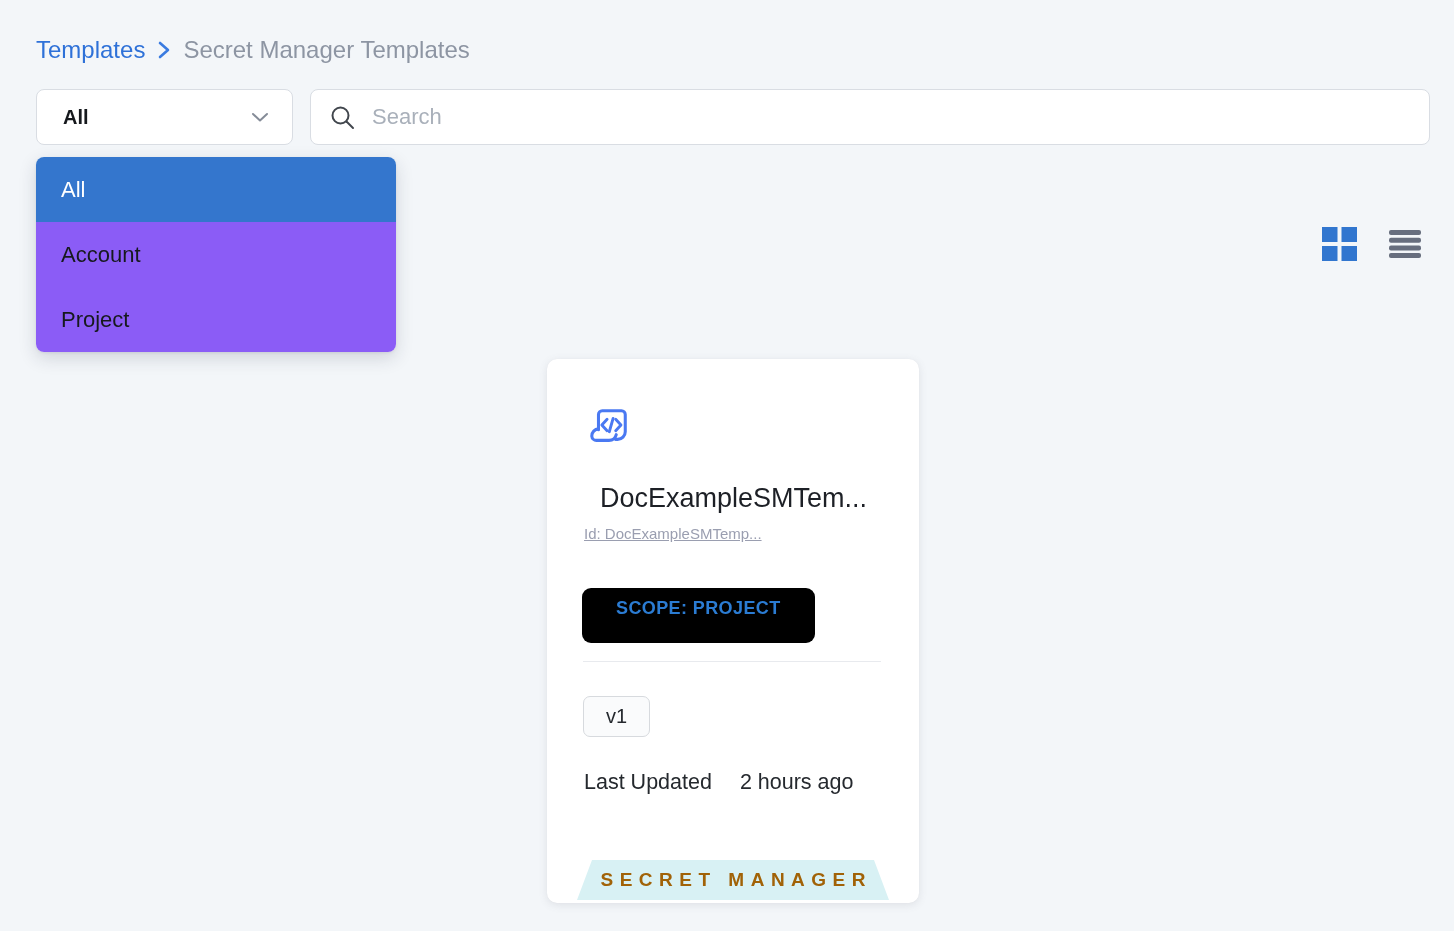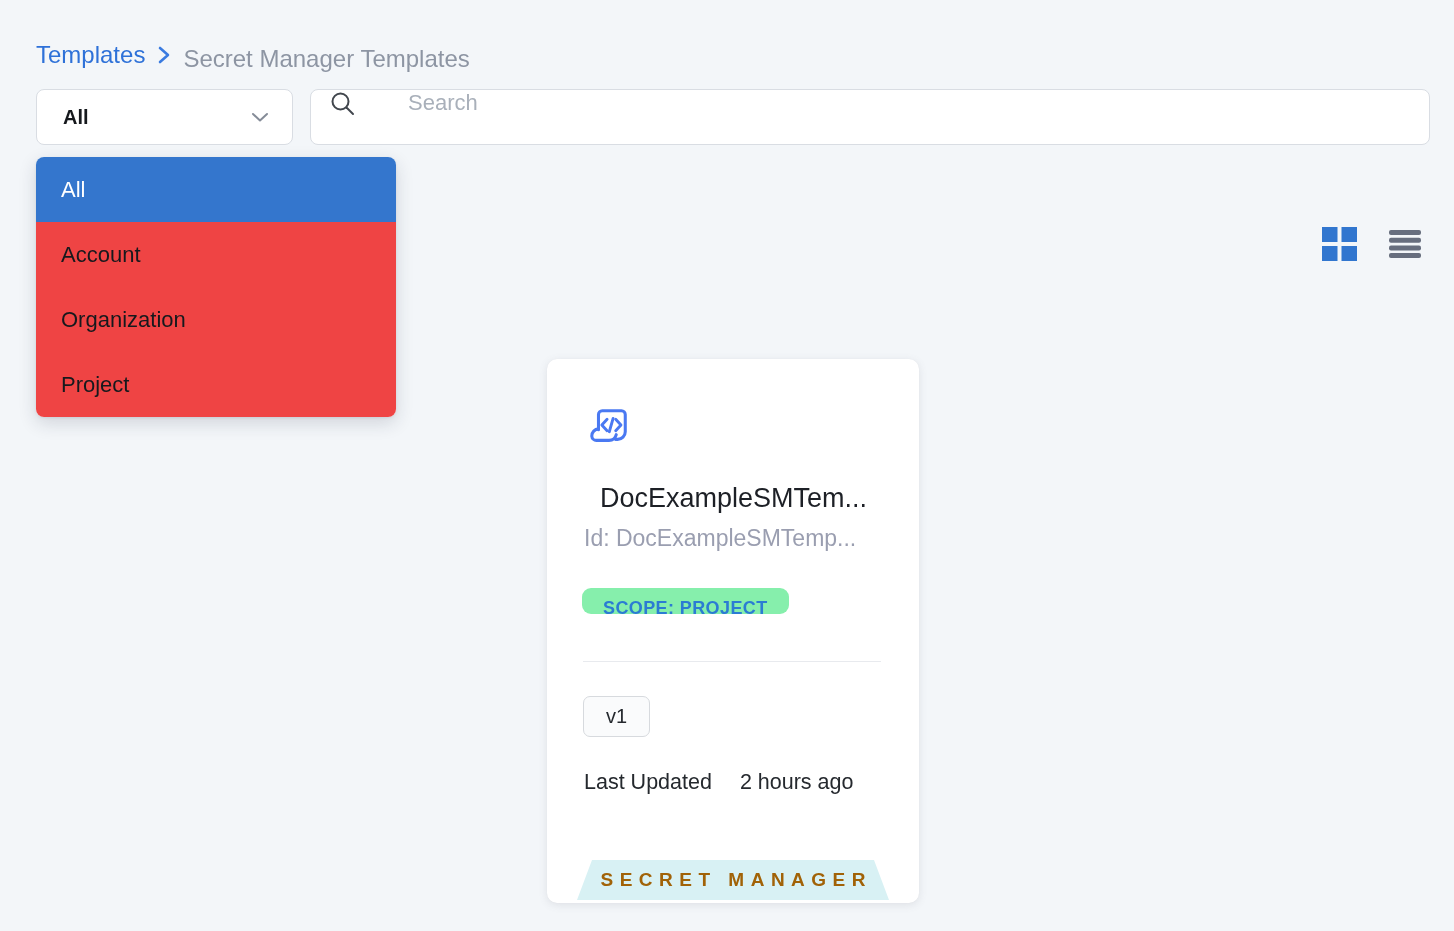--- a/index.html
+++ b/index.html
@@ -13,21 +13,21 @@
   .page { position: relative; width: 1454px; height: 931px; }
 
   
   .breadcrumb {
     position: absolute; left: 36px; top: 36px;
     display: flex; align-items: center; gap: 10px;
     font-size: 24px;
   }
   .crumb-link { color: #2e71d8; text-decoration: none; font-weight: 500; cursor: pointer; }
   .crumb-sep { display: flex; align-items: center; }
-  .crumb-current { color: #8d95a3; font-weight: 400; margin-top: 9px; }
+  .crumb-current { color: #8d95a3; font-weight: 400; }
 
   
   .filter-select {
     position: absolute; left: 36px; top: 89px;
     width: 257px; height: 56px;
     background: #ffffff;
     border: 1px solid #d9dde3;
     border-radius: 8px;
     display: flex; align-items: center; justify-content: space-between;
     padding: 0 22px 0 26px;
@@ -35,23 +35,22 @@
   }
   .filter-select .label { font-size: 20px; font-weight: 600; color: #16191d; }
 
   
   .search-box {
     position: absolute; left: 310px; top: 89px;
     width: 1120px; height: 56px;
     background: #ffffff;
     border: 1px solid #d9dde3;
     border-radius: 8px;
-    display: flex; align-items: flex-start;
+    display: flex; align-items: center;
     padding: 0 18px;
-    gap: 36px;
   }
   .search-box svg { flex: 0 0 auto; margin-right: 16px; }
   .search-box input {
     border: none; outline: none; flex: 1;
     font-size: 22px; color: #1d2026; background: transparent;
     font-family: "Liberation Sans", "DejaVu Sans", sans-serif;
   }
   .search-box input::placeholder { color: #a9b0ba; }
 
   
@@ -62,21 +61,21 @@
     border-radius: 8px;
     box-shadow: 0 6px 18px rgba(30, 40, 60, 0.16), 0 1px 3px rgba(30,40,60,0.08);
     overflow: hidden;
     z-index: 10;
   }
   .dropdown-item {
     height: 65px; line-height: 65px;
     padding-left: 25px;
     font-size: 22px; color: #16191d;
     cursor: pointer;
-    background: #ef4444;
+    background: #8b5cf6;
   }
   .dropdown-item.selected { background: #3476cd; color: #ffffff; }
 
   
   .view-toggle {
     position: absolute; left: 1321px; top: 226px;
     display: flex; align-items: center; gap: 30px;
   }
   .view-toggle .icon-btn { cursor: pointer; display: flex; }
 
@@ -91,28 +90,28 @@
     cursor: pointer;
   }
   .card-icon { position: absolute; left: 40px; top: 44px; }
   .card-title {
     position: absolute; left: 37px; top: 124px; width: 300px;
     font-size: 27px; font-weight: 400; color: #1d2026;
     white-space: nowrap; overflow: hidden; margin-left: 16px;
   }
   .card-id {
     position: absolute; left: 37px; top: 166px; width: 302px;
-    font-size: 23px; color: #9a9eb0;
-    white-space: nowrap; overflow: hidden;
+    font-size: 15px; color: #9a9eb0;
+    white-space: nowrap; overflow: hidden; text-decoration: underline;
   }
   .scope-badge {
     position: absolute; left: 35px; top: 229px;
-    height: 26px; line-height: 40px;
-    padding: 0 21px;
-    background: #86efac;
+    height: 55px; line-height: 40px;
+    padding: 0 34px;
+    background: #000000;
     border-radius: 9px;
     font-size: 18px; font-weight: 700; color: #2b7cd3;
     letter-spacing: 0.4px;
   }
   .card-divider {
     position: absolute; left: 36px; top: 302px;
     width: 298px; height: 1px;
     background: #e8eaee; border: none;
   }
   .version-chip {
@@ -170,21 +169,20 @@
     <svg width="27" height="27" viewBox="0 0 27 27" fill="none">
       <circle cx="11.5" cy="11.5" r="8" stroke="#41464d" stroke-width="2"></circle>
       <path d="M17.5 17.5 L24 24" stroke="#41464d" stroke-width="2" stroke-linecap="round"></path>
     </svg>
     <input type="text" placeholder="Search" style="">
   </div>
 
   <div class="dropdown-menu">
     <div class="dropdown-item selected">All</div>
     <div class="dropdown-item">Account</div>
-    <div class="dropdown-item">Organization</div>
     <div class="dropdown-item">Project</div>
   </div>
 
   <div class="view-toggle">
     <span class="icon-btn">
       <svg width="37" height="36" viewBox="0 0 37 36" fill="none">
         <rect x="1" y="1" width="15.5" height="15" fill="#3176cf"></rect>
         <rect x="20.5" y="1" width="15.5" height="15" fill="#3176cf"></rect>
         <rect x="1" y="20" width="15.5" height="15" fill="#3176cf"></rect>
         <rect x="20.5" y="20" width="15.5" height="15" fill="#3176cf"></rect>

